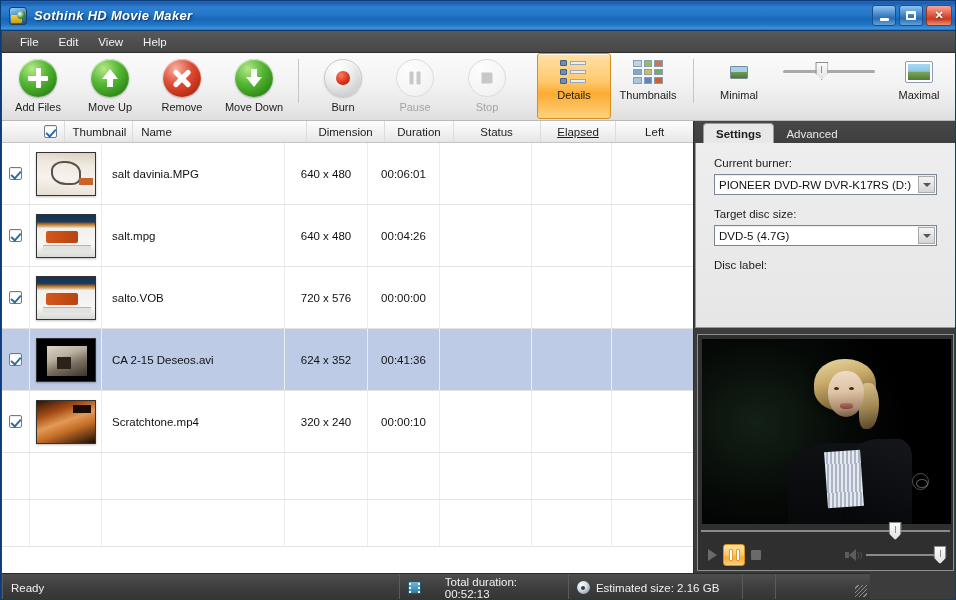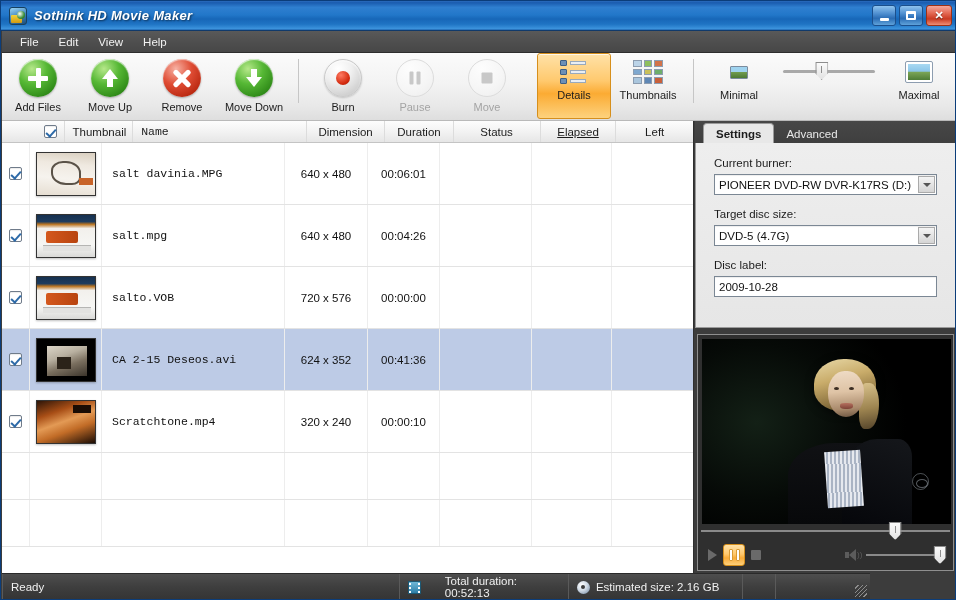--- a/index.html
+++ b/index.html
@@ -173,21 +173,21 @@
     border-bottom: 1px solid #c4c4c4;
     font-size: 11.5px; color: #1c1c1c; padding-left: 36px;
   }
   #list-head .hc {
     display:flex; align-items:center; justify-content:center;
     border-right: 1px solid #dcdcdc; white-space: nowrap;
   }
   #list-head .hc.left { justify-content: flex-start; padding-left: 8px; }
   .col-chk   { width: 28px; }
   .col-thumb { width: 72px; }
-  .col-name  { width: 183px; font-family: Liberation Mono, monospace; }
+  .col-name  { width: 183px; }
   .col-dim   { width: 83px; }
   .col-dur   { width: 72px; }
   .col-stat  { width: 92px; }
   .col-elap  { width: 80px; text-decoration: underline; }
   .col-left  { width: 81px; border-right: none !important; }
 
   .chk {
     width: 13px; height: 13px; background: #fff;
     border: 1px solid #6f7b8a; border-radius: 2px;
     position: relative; box-shadow: inset 0 1px 1px rgba(0,0,0,.08);
@@ -331,21 +331,21 @@
   .spk::after { content:""; position:absolute; left:4px; top:0; width:0;height:0;
     border-top:6px solid transparent;border-bottom:6px solid transparent;border-right:7px solid #5c5c5c; }
   .spk-wave { position:absolute; left:12px; top:2px; font-size:8px; color:#5c5c5c; line-height:8px; }
   .vol-track { width: 74px; height:2px; background:#8a8a8a; position:relative; margin-left: 8px; }
 
   
   #statusbar {
     position: absolute; left: 1px; top: 572px; width: 868px; height: 27px;
     background: linear-gradient(180deg,#4e4e4e 0%,#3e3e3e 50%,#343434 100%);
     border-top: 1px solid #2a2a2a;
-    display: flex; align-items: center; font-size: 11.5px; color: #f0f0f0;
+    display: flex; align-items: flex-start; font-size: 11.5px; color: #f0f0f0;
   }
   .sb-cell { height: 27px; display: flex; align-items: center; padding: 0 8px; gap: 6px;
     border-right: 1px solid #5a5a5a; }
   .sb-cell.first { width: 425px; border-left: 1px solid #5a5a5a; }
   .sb-cell.dur { width: 180px; gap: 24px; }
   .sb-cell.size { width: 185px; }
   .sb-cell.pad1 { width: 34px; }
   .sb-cell.pad2 { width: 100px; border-right: none; }
   .ico-film { width:13px;height:13px; background:linear-gradient(180deg,#6fb8d8,#2e7fa8); border:1px solid #1d5873;
     position:relative; flex:none; }
@@ -431,21 +431,21 @@
             <i></i>
             <i></i>
           </span>
         </div>
       <div class="tb-label">Pause</div>
     </div>
     <div class="tb-btn disabled">
       <div class="circ ghost">
           <span class="stop-sq"></span>
         </div>
-      <div class="tb-label">Move</div>
+      <div class="tb-label">Stop</div>
     </div>
 
     <div id="tb-right">
       <div class="view-btn active">
         <div class="icon-details">
           <span class="ln">
               <b></b>
               <s></s>
             </span>
           <span class="ln">
@@ -619,23 +619,20 @@
         <span class="arrow-btn"></span>
       </div>
 
       <div class="fld-label">Target disc size:</div>
       <div class="combo">
         <span>DVD-5 (4.7G)</span>
         <span class="arrow-btn"></span>
       </div>
 
       <div class="fld-label">Disc label:</div>
-      <div class="textfield">
-        <span>2009-10-28</span>
-      </div>
     </div>
 
     <div id="preview-box">
       <div id="video">
         <span class="v-coat"></span>
         <span class="v-coat2"></span>
         <span class="v-shirt"></span>
         <span class="v-hair"></span>
         <span class="v-hair2"></span>
         <span class="v-face"></span>

